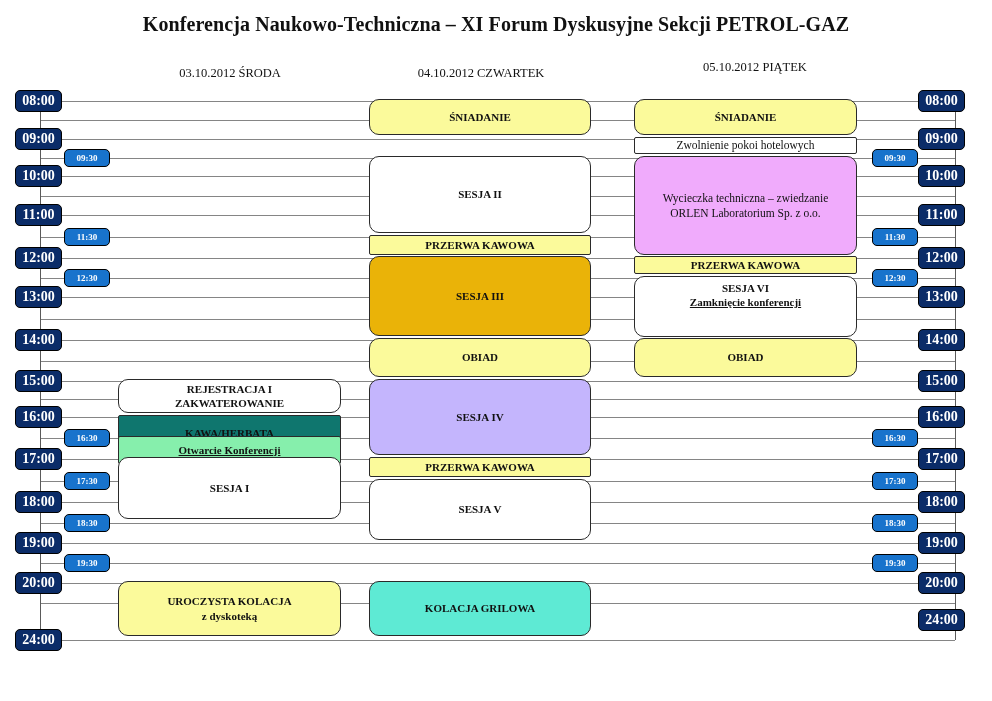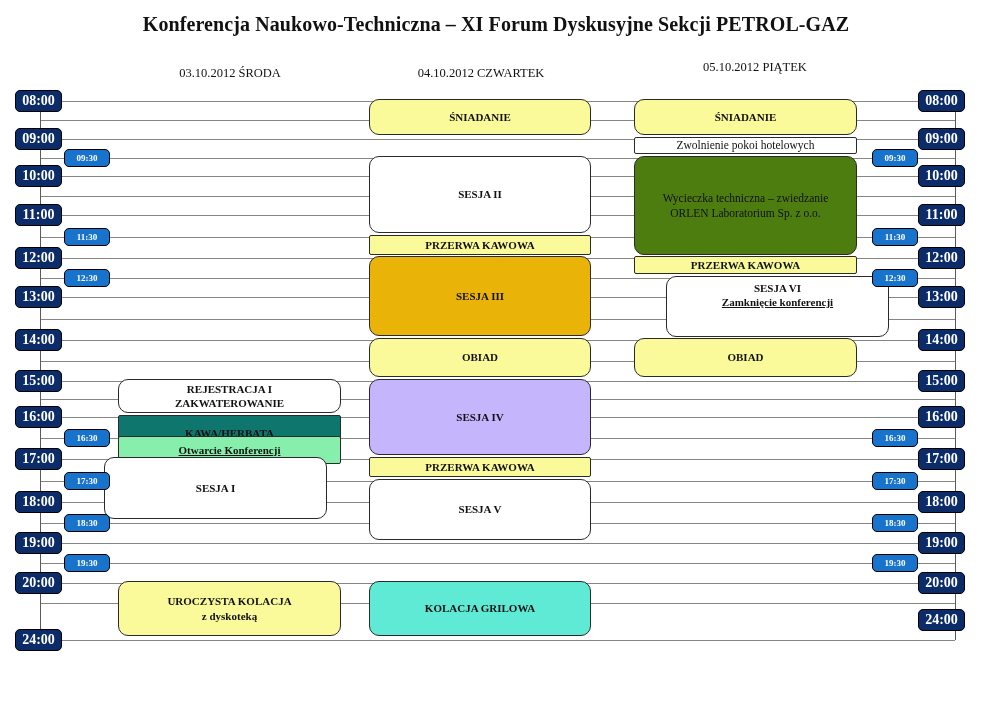--- a/index.html
+++ b/index.html
@@ -82,21 +82,21 @@
       <div class="ev" style="left: 118px; top: 379px; width: 223px; height: 34px; background: rgb(255, 255, 255);">
         <div class="ln bold">REJESTRACJA I</div>
         <div class="ln bold">ZAKWATEROWANIE</div>
       </div>
       <div class="ev small" style="left: 118px; top: 415px; width: 223px; height: 37px; background: #0f766e;">
         <div class="ln bold">KAWA/HERBATA</div>
       </div>
       <div class="ev small" style="left: 118px; top: 436px; width: 223px; height: 28px; background: #86efac; text-align: center;">
         <div class="ln bold underline">Otwarcie Konferencji</div>
       </div>
-      <div class="ev" style="left: 104px; top: 457px; width: 223px; height: 62px; background: rgb(255, 255, 255);">
+      <div class="ev" style="left: 118px; top: 457px; width: 223px; height: 62px; background: rgb(255, 255, 255);">
         <div class="ln bold">SESJA I</div>
       </div>
       <div class="ev" style="left: 118px; top: 581px; width: 223px; height: 55px; background: rgb(251, 250, 155);">
         <div class="ln bold">UROCZYSTA KOLACJA</div>
         <div class="ln bold">z dyskoteką</div>
       </div>
       <div class="ev" style="left: 369px; top: 99px; width: 222px; height: 36px; background: rgb(251, 250, 155);">
         <div class="ln bold">ŚNIADANIE</div>
       </div>
       <div class="ev" style="left: 369px; top: 156px; width: 222px; height: 77px; background: rgb(255, 255, 255);">
@@ -122,28 +122,28 @@
       </div>
       <div class="ev" style="left: 369px; top: 581px; width: 222px; height: 55px; background: #5eead4;">
         <div class="ln bold">KOLACJA GRILOWA</div>
       </div>
       <div class="ev" style="left: 634px; top: 99px; width: 223px; height: 36px; background: rgb(251, 250, 155);">
         <div class="ln bold">ŚNIADANIE</div>
       </div>
       <div class="ev small" style="left: 634px; top: 137px; width: 223px; height: 17px; background: rgb(255, 255, 255);">
         <div class="ln regular">Zwolnienie pokoi hotelowych</div>
       </div>
-      <div class="ev" style="left: 634px; top: 156px; width: 223px; height: 99px; background: #4d7c0f;">
+      <div class="ev" style="left: 634px; top: 156px; width: 223px; height: 99px; background: #f0abfc;">
         <div class="ln regular">Wycieczka techniczna – zwiedzanie</div>
         <div class="ln regular">ORLEN Laboratorium Sp. z o.o.</div>
       </div>
       <div class="ev small" style="left: 634px; top: 256px; width: 223px; height: 18px; background: rgb(251, 250, 155);">
         <div class="ln bold">PRZERWA KAWOWA</div>
       </div>
-      <div class="ev vtop" style="left: 634px; top: 276px; width: 223px; height: 61px; background: rgb(255, 255, 255); margin-left: 32px;">
+      <div class="ev vtop" style="left: 634px; top: 276px; width: 223px; height: 61px; background: rgb(255, 255, 255);">
         <div class="ln bold">SESJA VI</div>
         <div class="ln bold underline">Zamknięcie konferencji</div>
       </div>
       <div class="ev" style="left: 634px; top: 338px; width: 223px; height: 39px; background: rgb(251, 250, 155);">
         <div class="ln bold">OBIAD</div>
       </div>
     </div>
   <div id="times">
       <div class="tbox hour" style="left: 15px; top: 90px; width: 47px; height: 22px; background: rgb(11, 44, 104);">08:00</div>
       <div class="tbox hour" style="left: 918px; top: 90px; width: 47px; height: 22px; background: rgb(11, 44, 104);">08:00</div>

